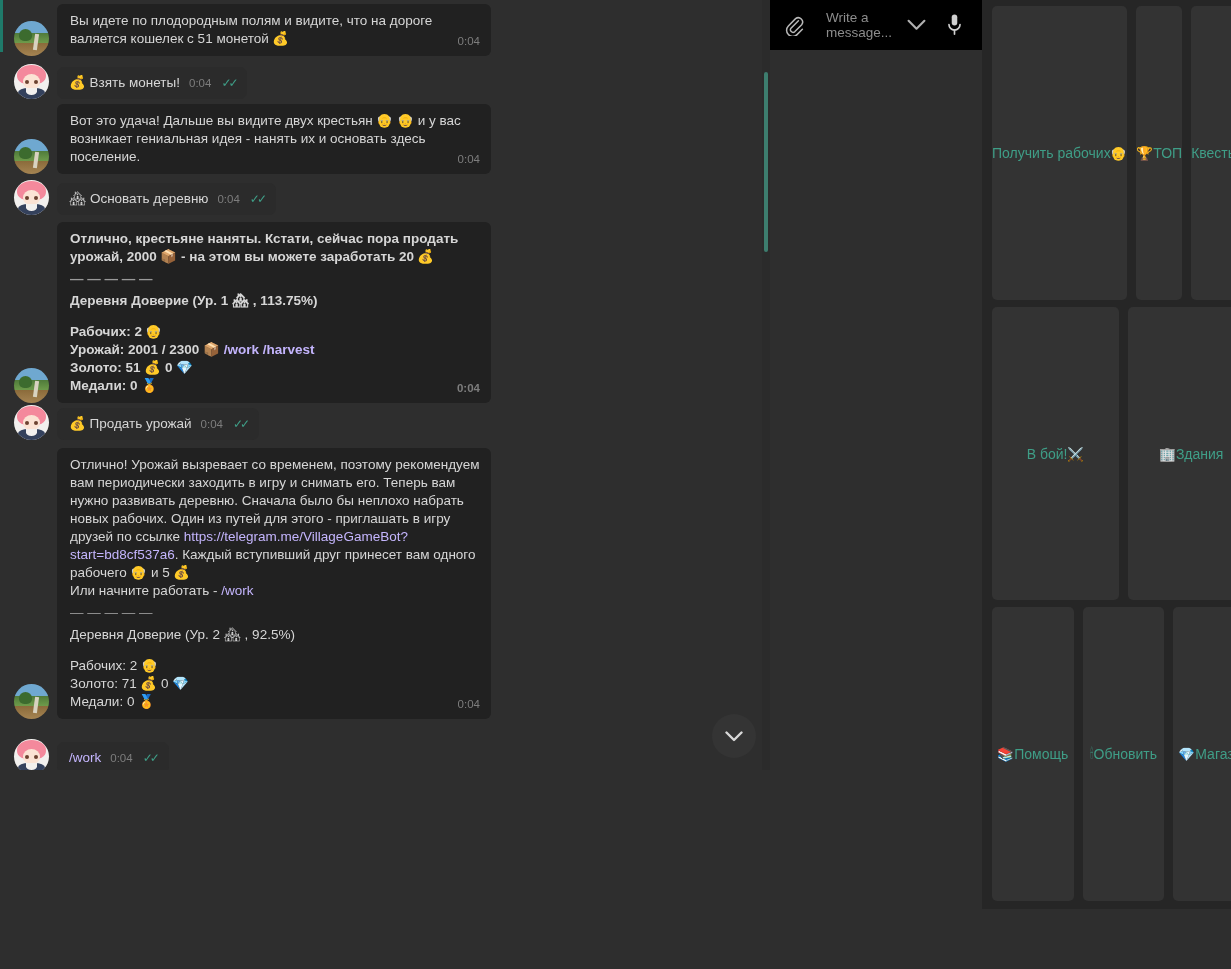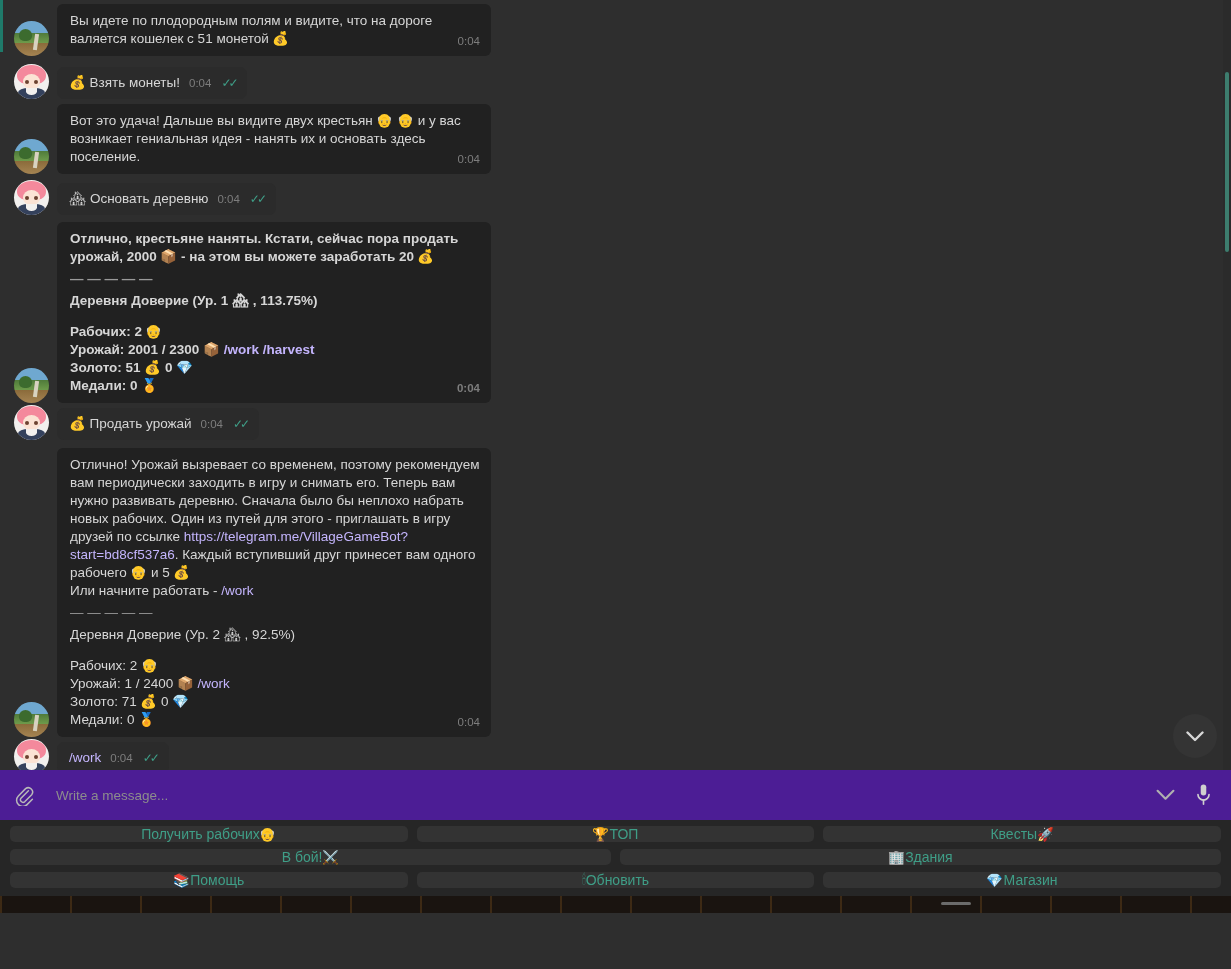--- a/index.html
+++ b/index.html
@@ -7,21 +7,21 @@
     width: 1231px; height: 969px;
     background: #2e2e2e;
     font-family: "Liberation Sans", sans-serif;
     overflow: hidden;
   }
   #app {
     position: relative;
     width: 1231px; height: 909px;
     background: #2e2e2e;
     display: flex;
-    flex-direction: column;
+    flex-direction: row;
   }
 
   
   .left-strip {
     position: absolute;
     left: 0; top: 0;
     width: 3px; height: 52px;
     background: #1f7a6a;
     z-index: 6;
   }
@@ -189,21 +189,21 @@
     justify-content: center;
     z-index: 8;
     cursor: pointer;
   }
   .scroll-down-btn svg { display: block; }
 
   
   .composer {
     flex: 0 0 50px;
     height: 50px;
-    background: #4c1d95;
+    background: #000000;
     display: flex;
     align-items: center;
     padding: 0 14px 0 10px;
     gap: 10px;
     position: relative;
   }
   .composer .attach { width: 28px; height: 28px; display:flex; align-items:center; justify-content:center; cursor:pointer; }
   .composer .field {
     flex: 1;
     color: #8d8d8d;
@@ -372,24 +372,20 @@
         </div>
         <div style="height:4px;"></div>
         <div style="color:#9a9a9a;">—  —  —  —  —</div>
         <div style="height:4px;"></div>
         <div>Деревня Доверие  (Ур. 2 🏘 , 92.5%)</div>
         <div style="height:13px;"></div>
         <div>
           <span>Рабочих: 2 </span><span class="emoji">👴</span>
         </div>
         <div>
-          <span>Урожай: 1 / 2400 </span><span class="emoji">📦</span>
-          <span class="lnk">/work</span>
-        </div>
-        <div>
           <span>Золото: 71 </span><span class="emoji">💰 0 💎</span>
         </div>
         <div>
           <span>Медали: 0 </span><span class="emoji">🏅</span>
         </div>
         <span class="time">0:04</span>
       </div>
     </div>
 
     <div class="msg-row" style="top:739px;">

